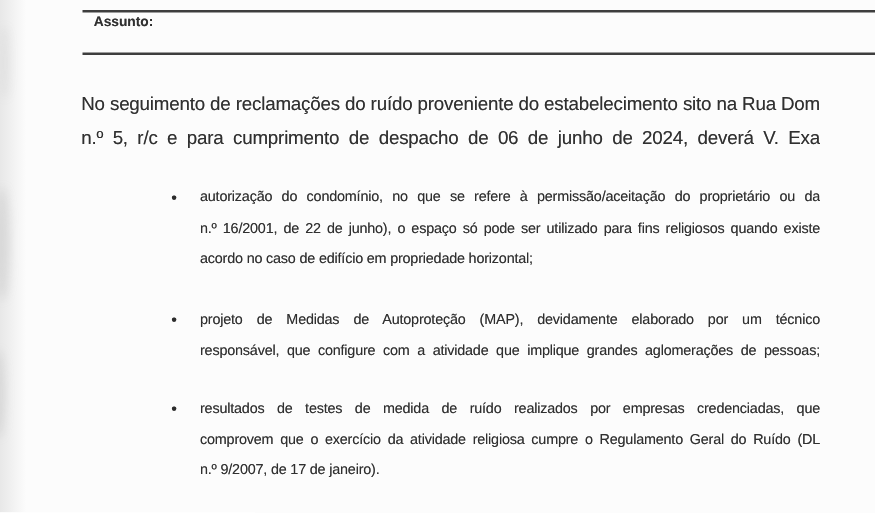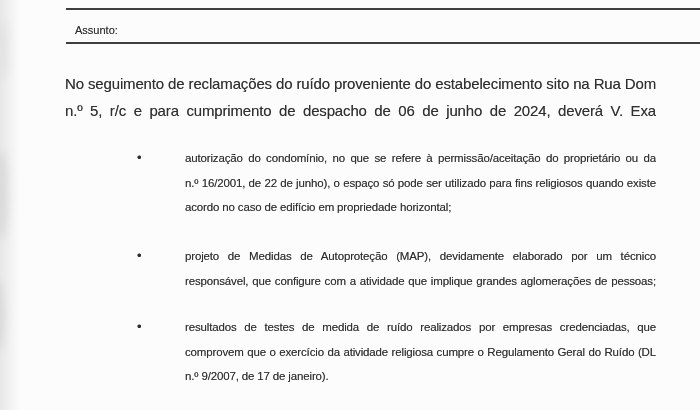--- a/index.html
+++ b/index.html
@@ -22,21 +22,21 @@
   .smudge.s2{left:-6px;top:280px;width:10px;height:70px;}
   .smudge.s3{left:0px;top:20px;width:8px;height:60px;opacity:.6;}
 
   
   .rule{position:absolute;left:66px;right:0;height:2px;background:var(--rule,#3e3e3e);}
   .rule-top{top:8px;}
   .rule-bottom{top:42px;}
 
   .subject-label{
     position:absolute;left:75px;top:11px;
-    font-size:11px;font-weight:normal;line-height:15px;margin-top:12px;
+    font-size:11px;font-weight:bold;line-height:15px;
   }
   .subject-value{
     position:absolute;left:148px;top:11px;
     font-size:11px;font-weight:bold;line-height:15px;
     white-space:nowrap;
   }
 
   
   .para{
     position:absolute;left:65px;top:70px;width:591px;
@@ -56,21 +56,21 @@
     position:absolute;left:160px;top:146px;width:496px;
     font-size:11.5px;line-height:24.5px;letter-spacing:-0.15px;
   }
   .item{position:relative;}
   .item-2{margin-top:24.5px;}
   .item-3{margin-top:22px;}
   .marker{
     position:absolute;left:-23px;top:0;
     font-size:13px;line-height:24.5px;color:#2c2c2c;
   }
-  .bline{min-height:24.5px;overflow:hidden;margin-left:25px;}
+  .bline{min-height:24.5px;overflow:hidden;}
 </style>
 </head>
 <body>
 
 <div class="page">
 
   <div class="scan-edge"></div>
   <div class="smudge s1"></div>
   <div class="smudge s2"></div>
   <div class="smudge s3"></div>

